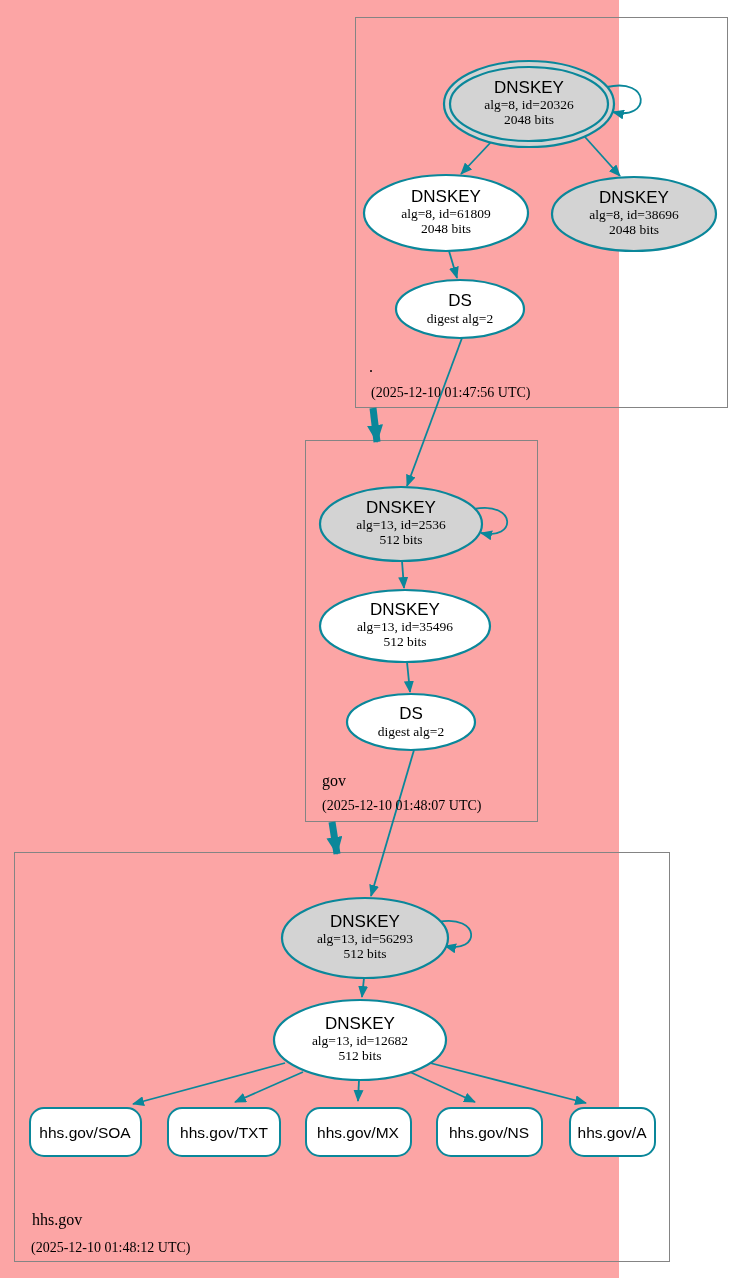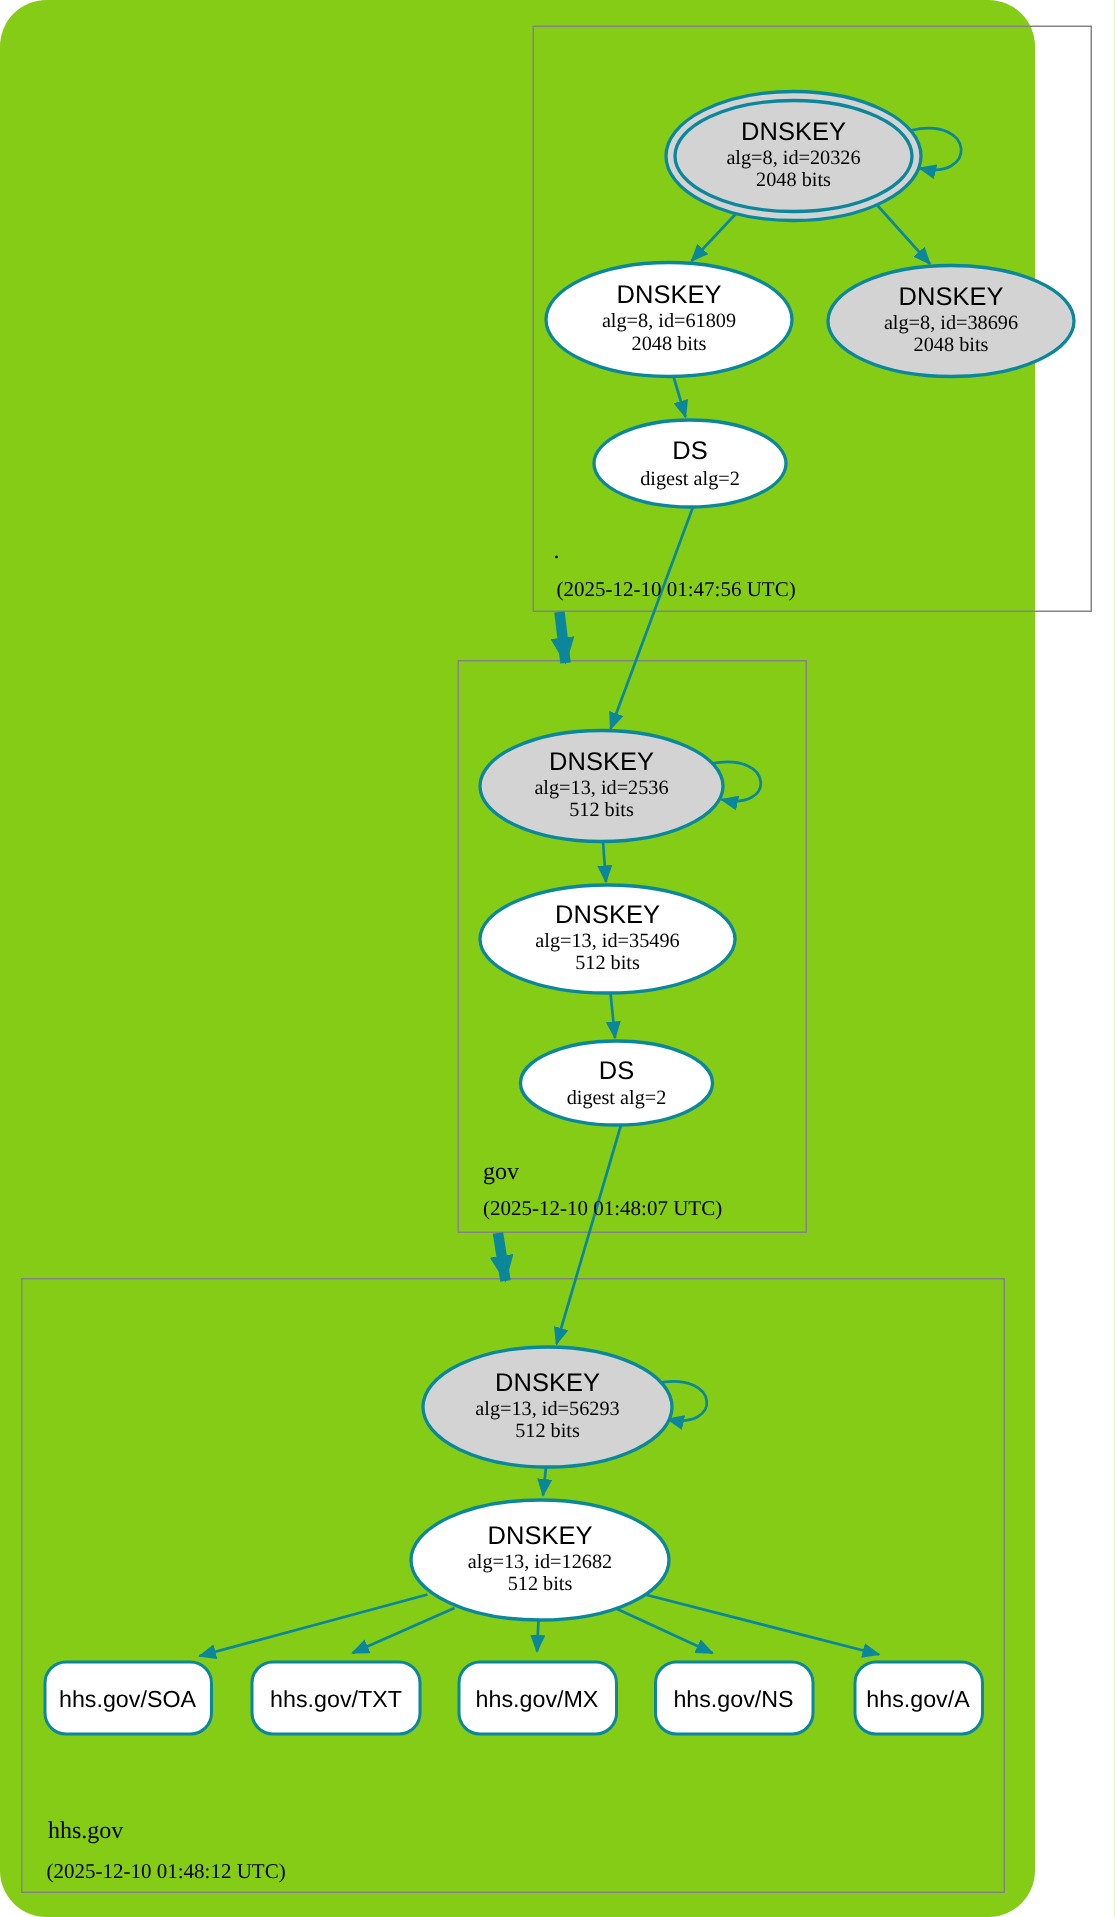--- a/index.html
+++ b/index.html
@@ -3,21 +3,21 @@
 <meta charset="utf-8">
 <style>
   :root{
     --edge:#0a879a;
     --ksk-fill:#d3d3d3;
     --node-fill:#ffffff;
     --box-border:#848484;
     --text:#000000;
   }
   html,body{margin:0;padding:0;background:#ffffff;}
-  .canvas{position:relative;width:690px;height:1278px;background:#84cc16;border-radius:31px;}
+  .canvas{position:relative;width:619px;height:1278px;background:#fca5a5;}
   svg{display:block;}
   .zone-box{fill:none;stroke:var(--box-border);stroke-width:1;}
   .edge{stroke:var(--edge);stroke-width:1.8;fill:none;}
   .edge-thick{stroke:var(--edge);stroke-width:7;fill:none;}
   .shape{stroke:var(--edge);stroke-width:2.2;}
   .fill-gray{fill:var(--ksk-fill);}
   .fill-white{fill:var(--node-fill);}
   .rrbox{fill:var(--node-fill);stroke:var(--edge);stroke-width:2;}
   text{fill:var(--text);}
   .t-title{font-family:"Liberation Sans",sans-serif;font-size:17px;text-anchor:middle;}

